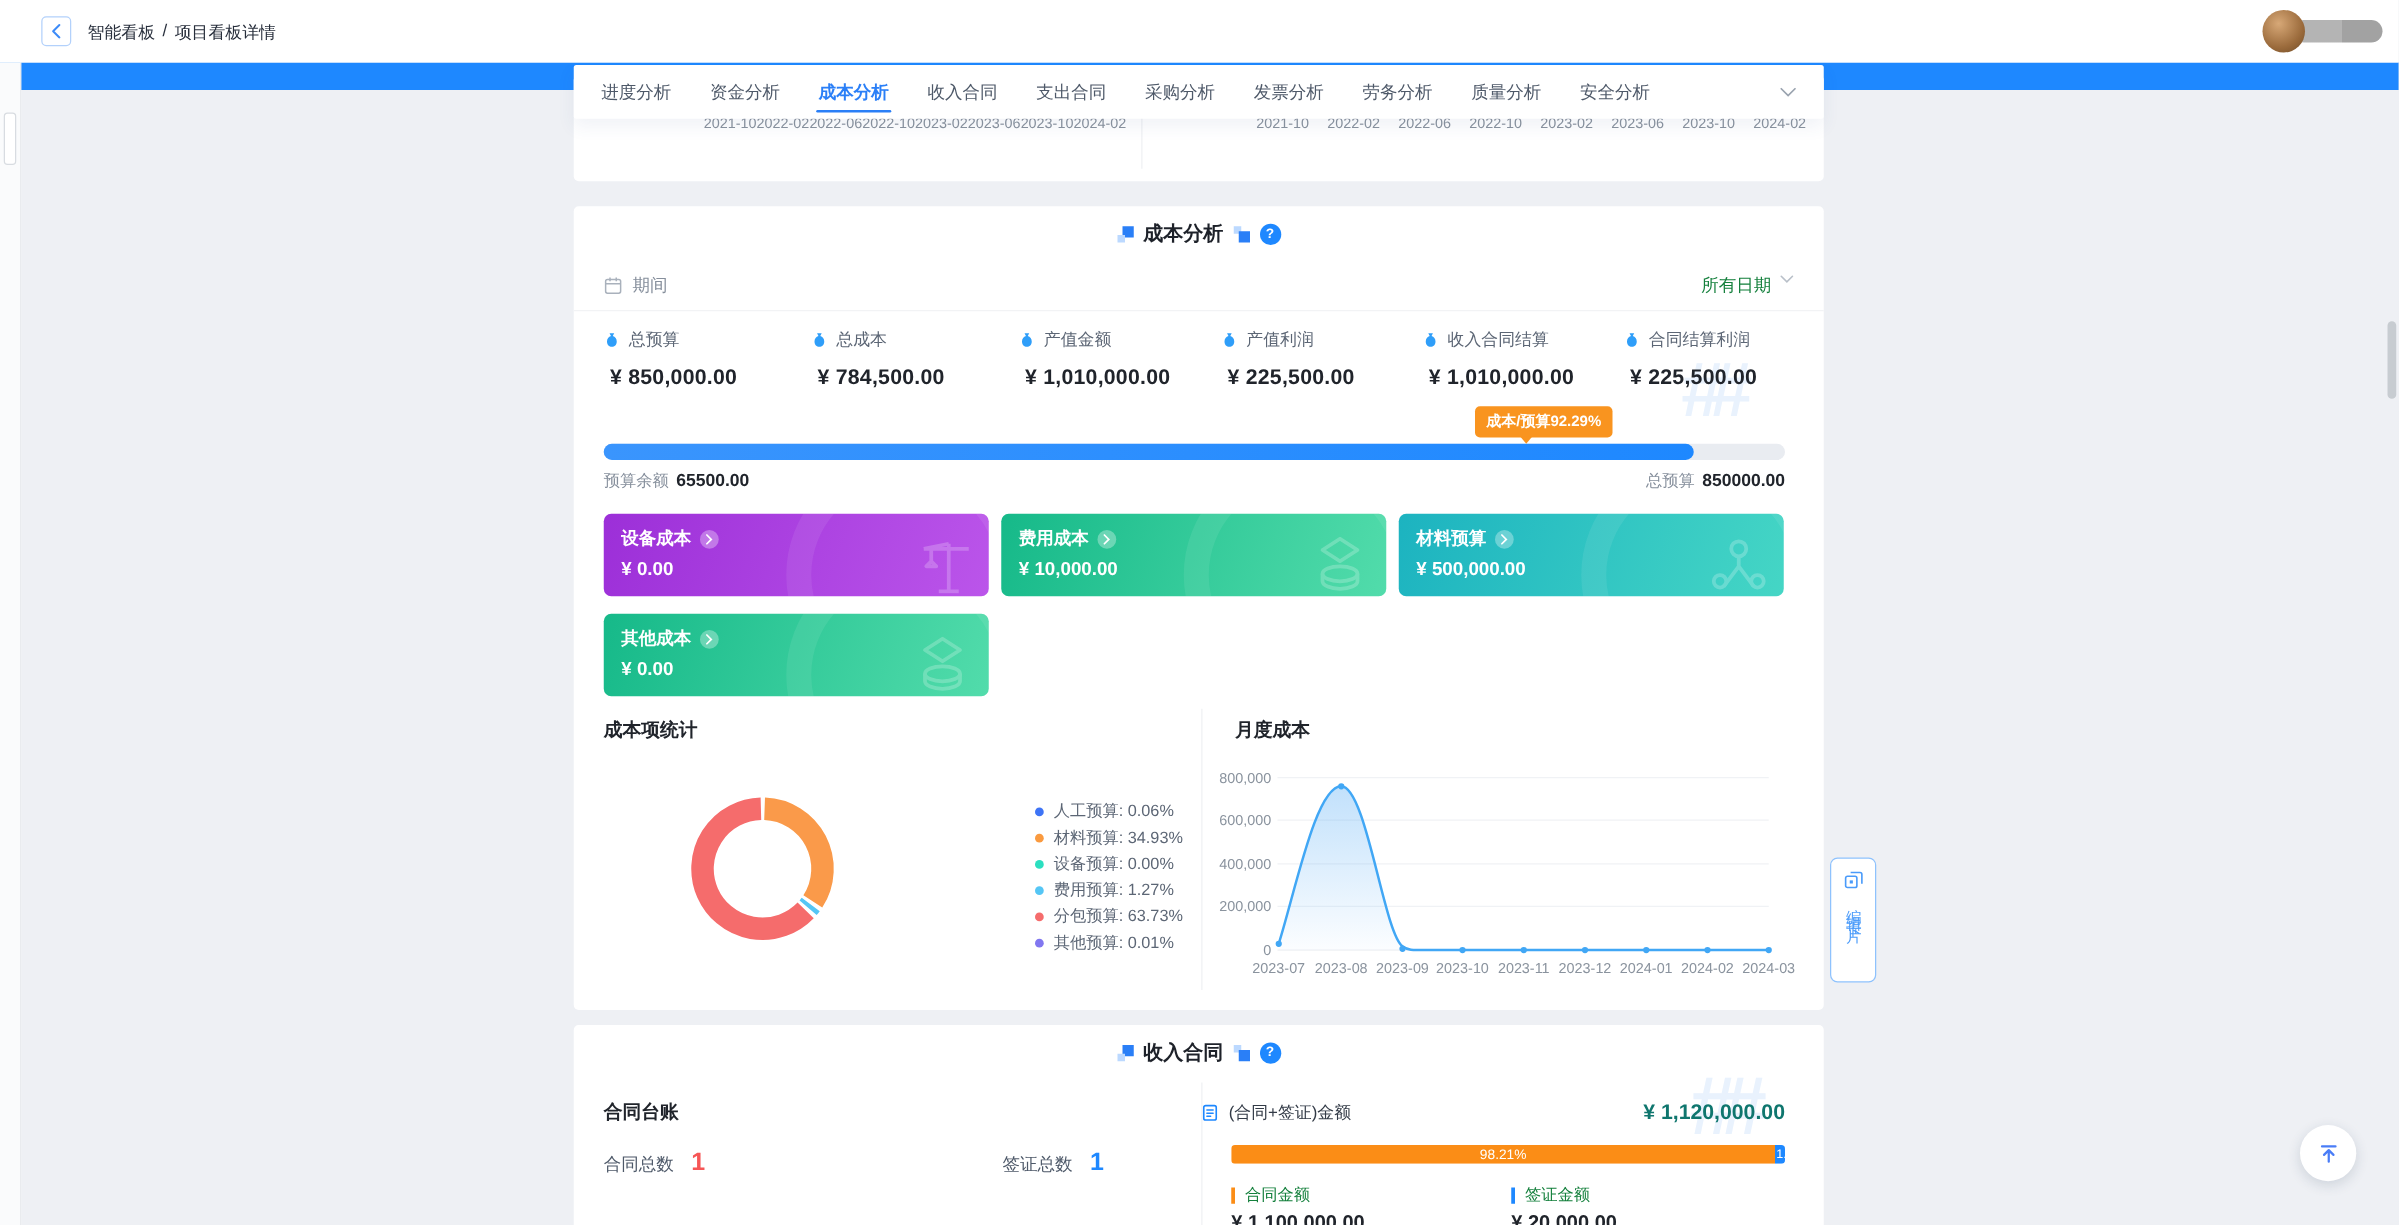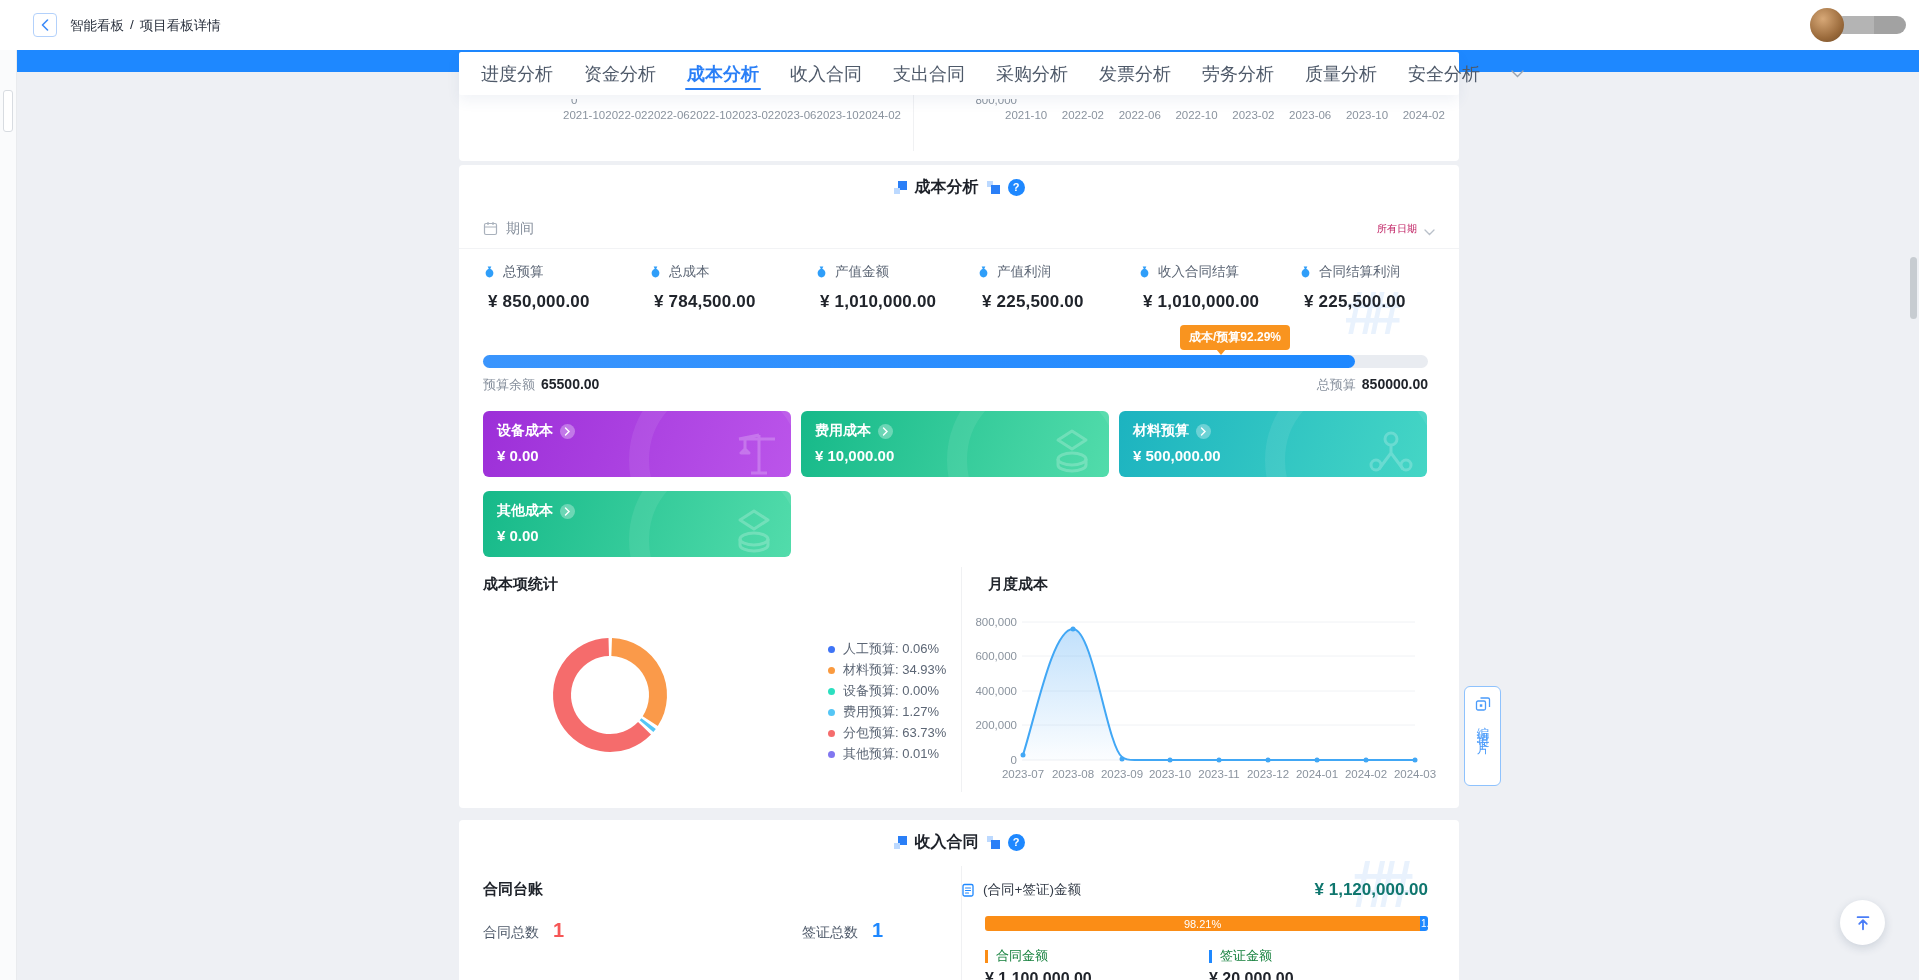--- a/index.html
+++ b/index.html
@@ -14,28 +14,28 @@
   .avatar{position:absolute;right:75px;top:8px;width:34px;height:34px;border-radius:50%;background:radial-gradient(circle at 38% 32%,#d7a877,#9a6a3b 62%,#6e4a26);z-index:2;cursor:pointer}
   .user-pill{position:absolute;right:13px;top:16px;width:72px;height:18px;border-radius:9px;background:linear-gradient(90deg,#b4b4b4 55%,#a2a2a2 55%)}
 
   .bluebar{position:absolute;top:50px;left:0;width:1919px;height:22px;background:#1e88ff;z-index:5}
 
   .left-rail{position:absolute;top:50px;left:0;width:17px;height:930px;background:#fafbfc;border-right:1px solid #e9ebee;z-index:6}
   .rail-handle{position:absolute;top:40px;left:3px;width:10px;height:42px;background:#fff;border:1px solid #d8dce1;border-radius:3px;cursor:pointer}
 
   
   .tabbar{position:absolute;left:459px;top:52px;width:1000px;height:43px;background:#fff;z-index:20;display:flex;align-items:center;padding:0 22px;border-radius:2px;box-shadow:0 6px 14px rgba(60,90,140,.07)}
-  .tab{font-size:18px;color:#4e5969;margin-right:31px;position:relative;height:100%;display:flex;align-items:center;cursor:pointer;white-space:nowrap}
+  .tab{font-size:14px;color:#4e5969;margin-right:31px;position:relative;height:100%;display:flex;align-items:center;cursor:pointer;white-space:nowrap}
   .tab.active{color:#2a7ff7;font-weight:700}
   .tab.active::after{content:"";position:absolute;left:-2px;right:-2px;bottom:5px;height:2.5px;border-radius:2px;background:#2a7ff7}
   .tab-more{margin-left:auto;cursor:pointer;display:flex;align-items:center}
 
   
   .card{position:absolute;left:459px;width:1000px;background:#fff;border-radius:4px;z-index:8}
-  .card1{top:76px;height:85px}
+  .card1{top:60px;height:85px}
   .card2{top:165px;height:643px}
   .card3{top:820px;height:185px}
 
   
   .c1-div{position:absolute;left:454px;top:8px;bottom:10px;width:1px;background:#f0f1f3}
   .axis-labels{position:absolute;top:33px;display:flex;justify-content:space-between;font-size:11.5px;color:#8a939e}
   .axis-labels.l{left:104px;width:338px}
   .axis-labels.r{left:546px;width:440px}
   .clip-tick{position:absolute;top:23px;height:9px;overflow:hidden;font-size:11.5px;color:#8a939e;line-height:15px}
   .clip-tick span{display:block;margin-top:-6px}
@@ -48,21 +48,21 @@
   .deco{width:13px;height:13px;position:relative}
   .deco.dl::before{content:"";position:absolute;width:9px;height:9px;background:#2a7ff7;top:0;right:0}
   .deco.dl::after{content:"";position:absolute;width:6px;height:6px;background:#bcd9ff;bottom:0;left:0}
   .deco.dr::before{content:"";position:absolute;width:6px;height:6px;background:#bcd9ff;top:0;left:0}
   .deco.dr::after{content:"";position:absolute;width:9px;height:9px;background:#2a7ff7;bottom:0;right:0}
   .help-icon{width:17px;height:17px;border-radius:50%;background:#1e88ff;color:#fff;font-size:11px;font-weight:700;display:flex;align-items:center;justify-content:center;cursor:pointer}
 
   
   .period-row{position:absolute;top:44px;left:0;right:0;height:40px;border-bottom:1px solid #f2f3f5;display:flex;align-items:center;padding:0 24px}
   .period-label{color:#868f9c;font-size:14px;margin-left:8px}
-  .period-value{margin-left:auto;color:#be185d;font-size:10px;display:flex;align-items:flex-end;gap:7px;cursor:pointer}
+  .period-value{margin-left:auto;color:#15803d;font-size:14px;display:flex;align-items:flex-start;gap:7px;cursor:pointer}
 
   
   .metrics{position:absolute;top:98px;left:24px;right:24px;display:grid;grid-template-columns:166px 166px 162px 161px 161px 1fr;z-index:1}
   .m-label{display:flex;gap:7px;align-items:center;font-size:13.5px;color:#5c6675}
   .m-value{margin-top:11px;margin-left:5px;font-size:17px;font-weight:700;color:#20242b;letter-spacing:.2px;white-space:nowrap}
 
   .wm{position:absolute;font-weight:700;color:#e9f2fd;letter-spacing:-12px;z-index:0;user-select:none}
   .wm2{left:886px;top:112px;font-size:62px}
   .wm3{left:893px;top:26px;font-size:66px}
 

